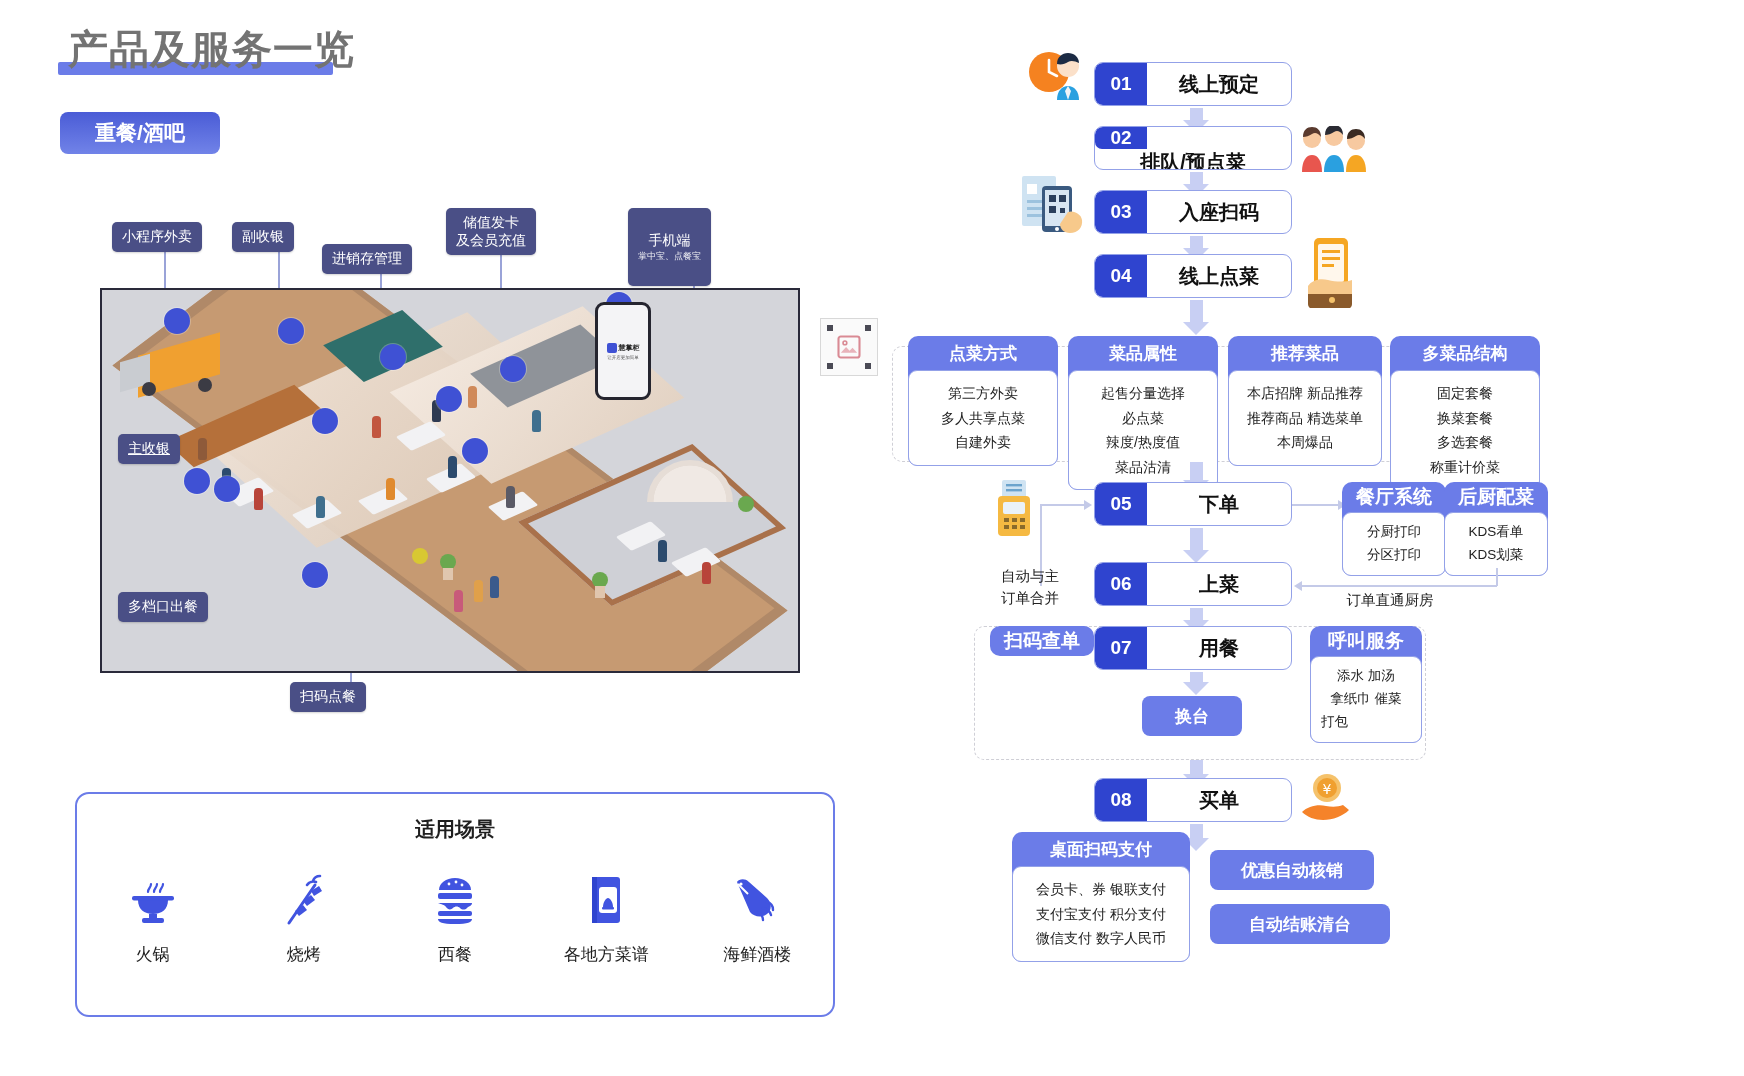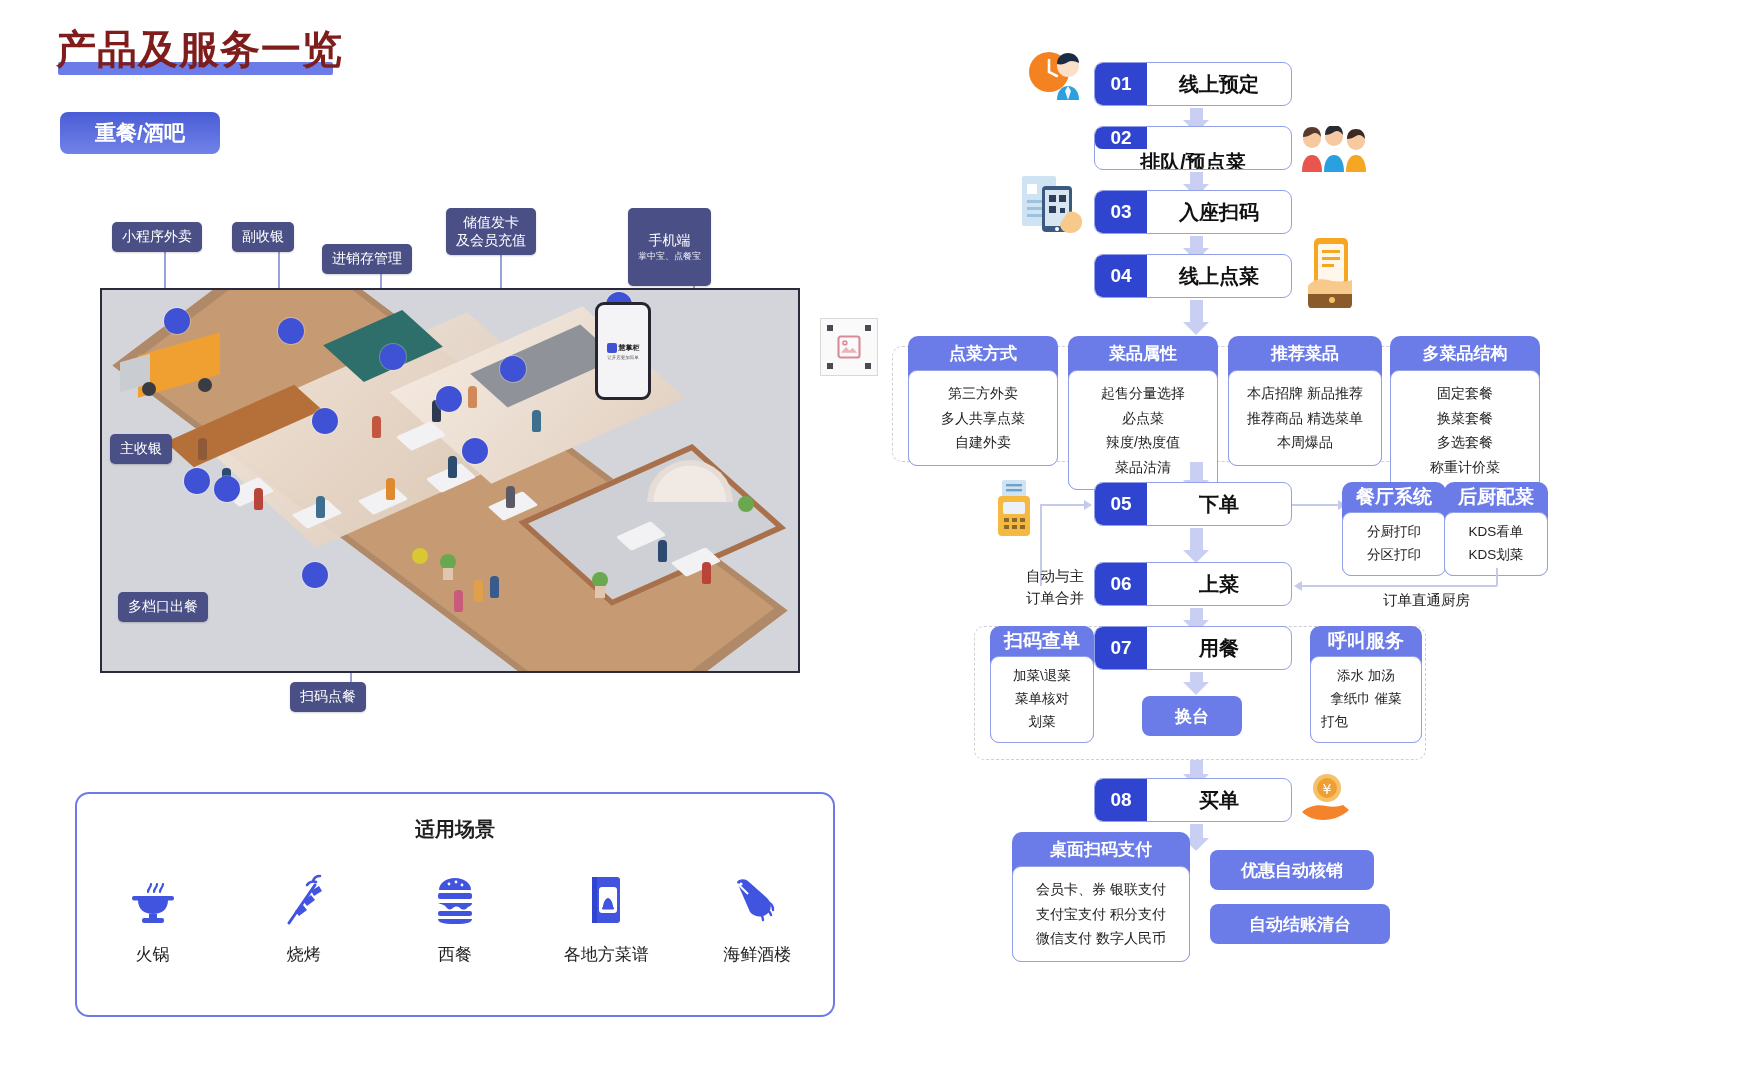--- a/index.html
+++ b/index.html
@@ -6,22 +6,22 @@
   html, body {
     width: 1744px; height: 1076px;
     background: #ffffff;
     font-family: "Liberation Sans", "DejaVu Sans", sans-serif;
     overflow: hidden;
   }
   .page { position: relative; width: 1744px; height: 1076px; }
 
   
   .page-title {
-    position: absolute; left: 56px; top: 22px;
-    font-size: 40px; font-weight: bold; color: #7f1d1d;
+    position: absolute; left: 68px; top: 22px;
+    font-size: 40px; font-weight: bold; color: #737373;
     letter-spacing: 1px; z-index: 3;
   }
   .title-underline {
     position: absolute; left: 58px; top: 62px;
     width: 275px; height: 13px;
     background: #6b7ce8; border-radius: 2px; z-index: 1;
   }
   .chip-main {
     position: absolute; left: 60px; top: 112px;
     width: 160px; height: 42px; border-radius: 8px;
@@ -157,21 +157,21 @@
     padding: 10px 6px; text-align: center; font-size: 14px; color: #222; line-height: 1.75;
   }
   .card.sm { width: 104px; }
   .card.sm .card-h { font-size: 19px; height: 30px; }
   .card.sm .card-b { font-size: 13.5px; line-height: 1.7; padding: 8px 4px; }
   .pill {
     position: absolute; background: #6b7ce8; color: #fff;
     border-radius: 8px; font-size: 17px; font-weight: bold;
     display: flex; align-items: center; justify-content: center;
   }
-  .side-note { position: absolute; font-size: 14.5px; color: #222; line-height: 1.5; text-align: right; }
+  .side-note { position: absolute; font-size: 14.5px; color: #222; line-height: 1.5; text-align: center; }
 
   .ico { position: absolute; }
 </style>
 </head>
 <body>
 
 <div class="page">
 
   <div class="title-underline"></div>
   <div class="page-title">产品及服务一览</div>
@@ -259,21 +259,21 @@
 
   <div class="lbl" style="left:112px;top:222px;">小程序外卖</div>
   <div class="lbl" style="left:232px;top:222px;">副收银</div>
   <div class="lbl" style="left:322px;top:244px;">进销存管理</div>
   <div class="lbl" style="left:446px;top:208px;">储值发卡
 及会员充值</div>
   <div class="lbl" style="left:628px;top:208px;text-align:center;">
     <span>手机端</span>
     <span class="sub">掌中宝、点餐宝</span>
   </div>
-  <div class="lbl" style="left:110px;top:434px;">主收银</div>
+  <div class="lbl" style="left:118px;top:434px;text-decoration:underline;">主收银</div>
   <div class="lbl" style="left:118px;top:592px;">多档口出餐</div>
   <div class="lbl" style="left:290px;top:682px;">扫码点餐</div>
 
   <div class="img-placeholder">
     <div class="handle" style="left:6px;top:6px;"></div>
     <div class="handle" style="right:6px;top:6px;"></div>
     <div class="handle" style="left:6px;bottom:6px;"></div>
     <div class="handle" style="right:6px;bottom:6px;"></div>
     <svg width="28" height="28" viewBox="0 0 24 24">
       <rect x="3" y="3" width="18" height="18" rx="2" fill="none" stroke="#d98a94" stroke-width="1.8"></rect>
@@ -546,25 +546,20 @@
 
     <div class="arrow-down" style="left:203px;top:608px;">
       <div class="shaft" style="height:12px;"></div>
         <div class="head"></div>
     </div>
 
     <div class="dashed-group" style="left:-6px;top:626px;width:452px;height:134px;"></div>
 
     <div class="card sm" style="left:10px;top:626px;">
       <div class="card-h">扫码查单</div>
-      <div class="card-b">
-        <div>加菜\退菜</div>
-        <div>菜单核对</div>
-        <div>划菜</div>
-      </div>
     </div>
 
     <div class="step" style="left:114px;top:626px;">
       <div class="num">07</div>
       <div class="txt">用餐</div>
     </div>
     <div class="arrow-down" style="left:203px;top:672px;">
       <div class="shaft" style="height:10px;"></div>
         <div class="head"></div>
     </div>

